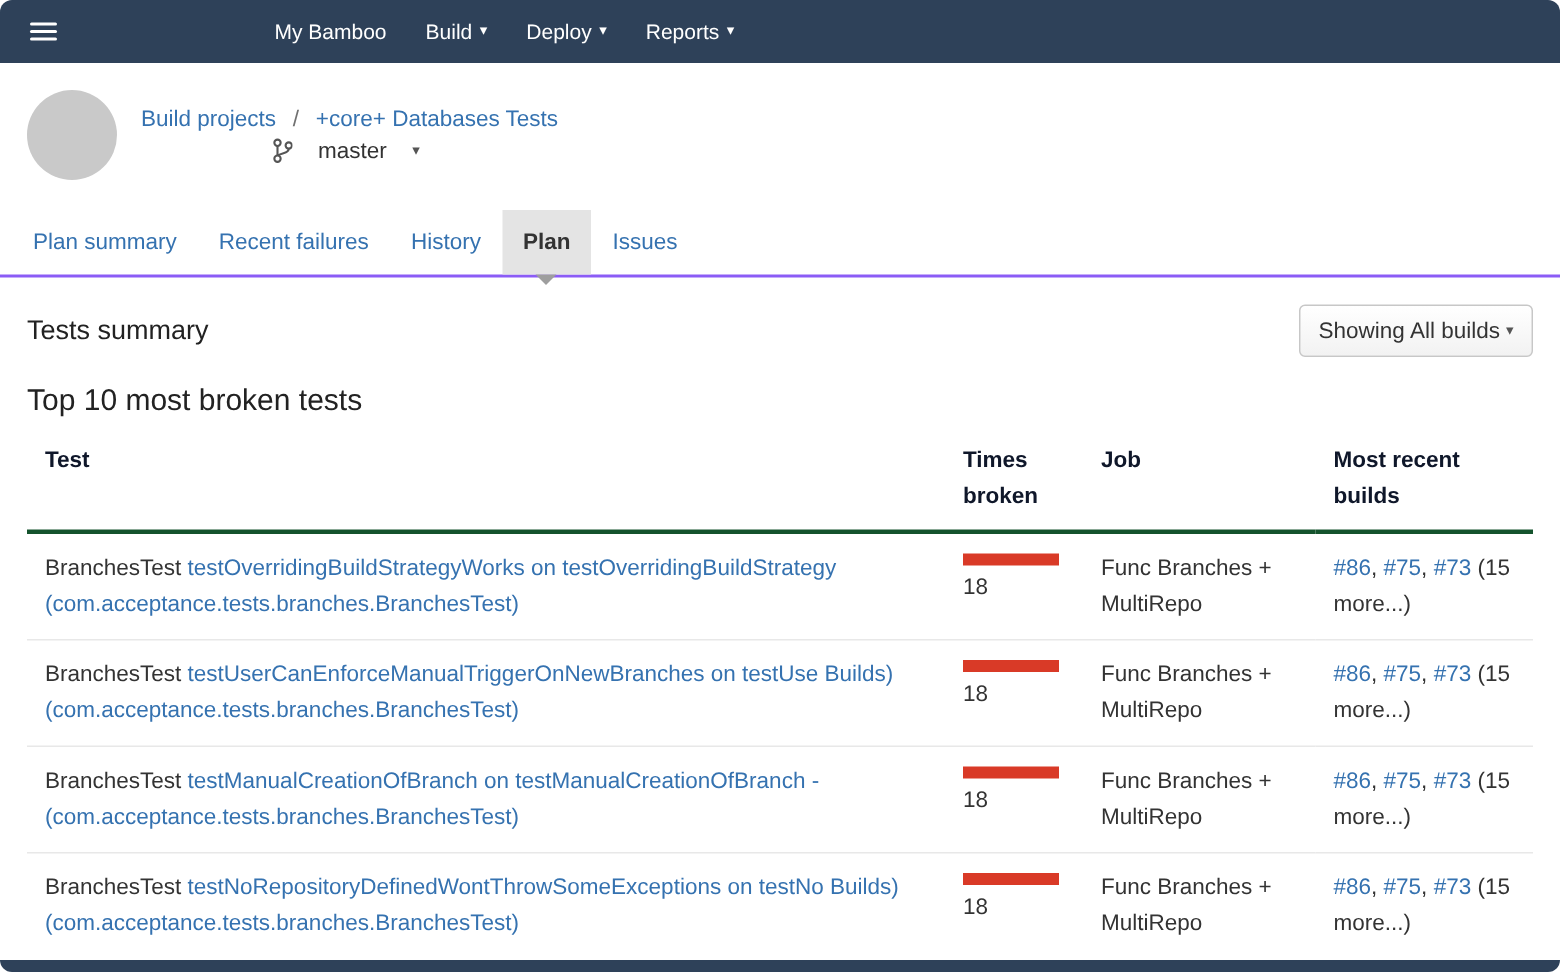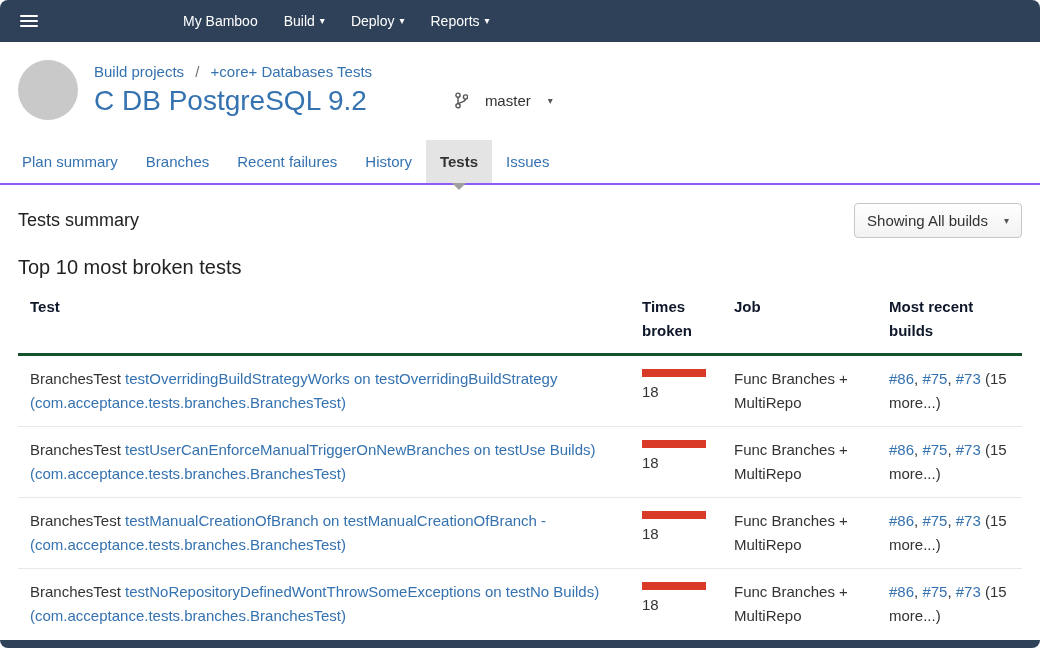--- a/index.html
+++ b/index.html
@@ -28,21 +28,21 @@
   
   .tabs{display:flex;align-items:stretch;height:43px;border-bottom:2px solid #8b5cf6;padding:0 8px;background:#fff;}
   .tab{position:relative;display:flex;align-items:center;padding:0 14px;font-size:15px;color:#3572b0;text-decoration:none;cursor:pointer;}
   .tab.active{background:#e4e4e4;color:#333;font-weight:bold;}
   .tab.active::after{content:"";position:absolute;top:100%;left:50%;margin-left:-7px;border:7px solid transparent;border-top-color:#9e9e9e;border-bottom:0;}
 
   
   .main{padding:18px 18px 0 18px;}
   .summary-head{display:flex;align-items:center;justify-content:space-between;margin-bottom:6px;}
   h2.page-h{font-size:18px;font-weight:400;color:#222;margin:0;}
-  .filter-btn{display:inline-flex;align-items:center;gap:16px;font-size:15px;color:#333;background:linear-gradient(#ffffff,#f2f2f2);border:1px solid #c7c7c7;border-radius:4px;padding:8px 12px;cursor:pointer;font-family:inherit;}
+  .filter-btn{display:inline-flex;align-items:center;gap:4px;font-size:15px;color:#333;background:linear-gradient(#ffffff,#f2f2f2);border:1px solid #c7c7c7;border-radius:4px;padding:8px 12px;cursor:pointer;font-family:inherit;}
   .filter-btn .caret{color:#555;}
   h3.section-h{font-size:20px;font-weight:400;color:#222;margin:18px 0 10px 0;}
 
   
   table.tests{width:100%;border-collapse:collapse;table-layout:fixed;}
   th{ text-align:left;font-size:15px;font-weight:bold;color:#0f172a;vertical-align:top;
       padding:6px 10px 10px 12px;line-height:24px;border-bottom:3px solid #14532d;}
   td{ vertical-align:top;font-size:15px;line-height:24px;color:#333;
       padding:11px 10px 11px 12px;border-bottom:1px solid #e8e8e8;}
   tr:last-child td{border-bottom:0;}
@@ -87,41 +87,39 @@
 
   <header class="plan-header">
     <div class="avatar"></div>
     <div>
       <div class="breadcrumb">
         <a>Build projects</a>
         <span class="sep">/</span>
         <a>+core+ Databases Tests</a>
       </div>
       <div class="title-row">
-        <h1 class="plan-title">C DB PostgreSQL 9.2</h1>
         <span class="branch-select">
           <svg width="13" height="17" viewBox="0 0 13 17">
             <circle cx="3" cy="3.2" r="2.1" fill="none" stroke="#555" stroke-width="1.4"></circle>
             <circle cx="3" cy="13.8" r="2.1" fill="none" stroke="#555" stroke-width="1.4"></circle>
             <circle cx="10.5" cy="5" r="2.1" fill="none" stroke="#555" stroke-width="1.4"></circle>
             <path d="M3 5.3 v6.4 M10.5 7.1 c0 3.4 -4.5 2.4 -7.2 4.6" fill="none" stroke="#555" stroke-width="1.4"></path>
           </svg>
           <span>master</span>
           <span class="caret">▾</span>
         </span>
       </div>
     </div>
   </header>
 
   <nav class="tabs">
     <a class="tab">Plan summary</a>
-    <a class="tab">Branches</a>
     <a class="tab">Recent failures</a>
     <a class="tab">History</a>
-    <a class="tab active">Tests</a>
+    <a class="tab active">Plan</a>
     <a class="tab">Issues</a>
   </nav>
 
   <main class="main">
     <div class="summary-head">
       <h2 class="page-h">Tests summary</h2>
       <button class="filter-btn">
         <span>Showing All builds</span>
         <span class="caret">▾</span>
       </button>

